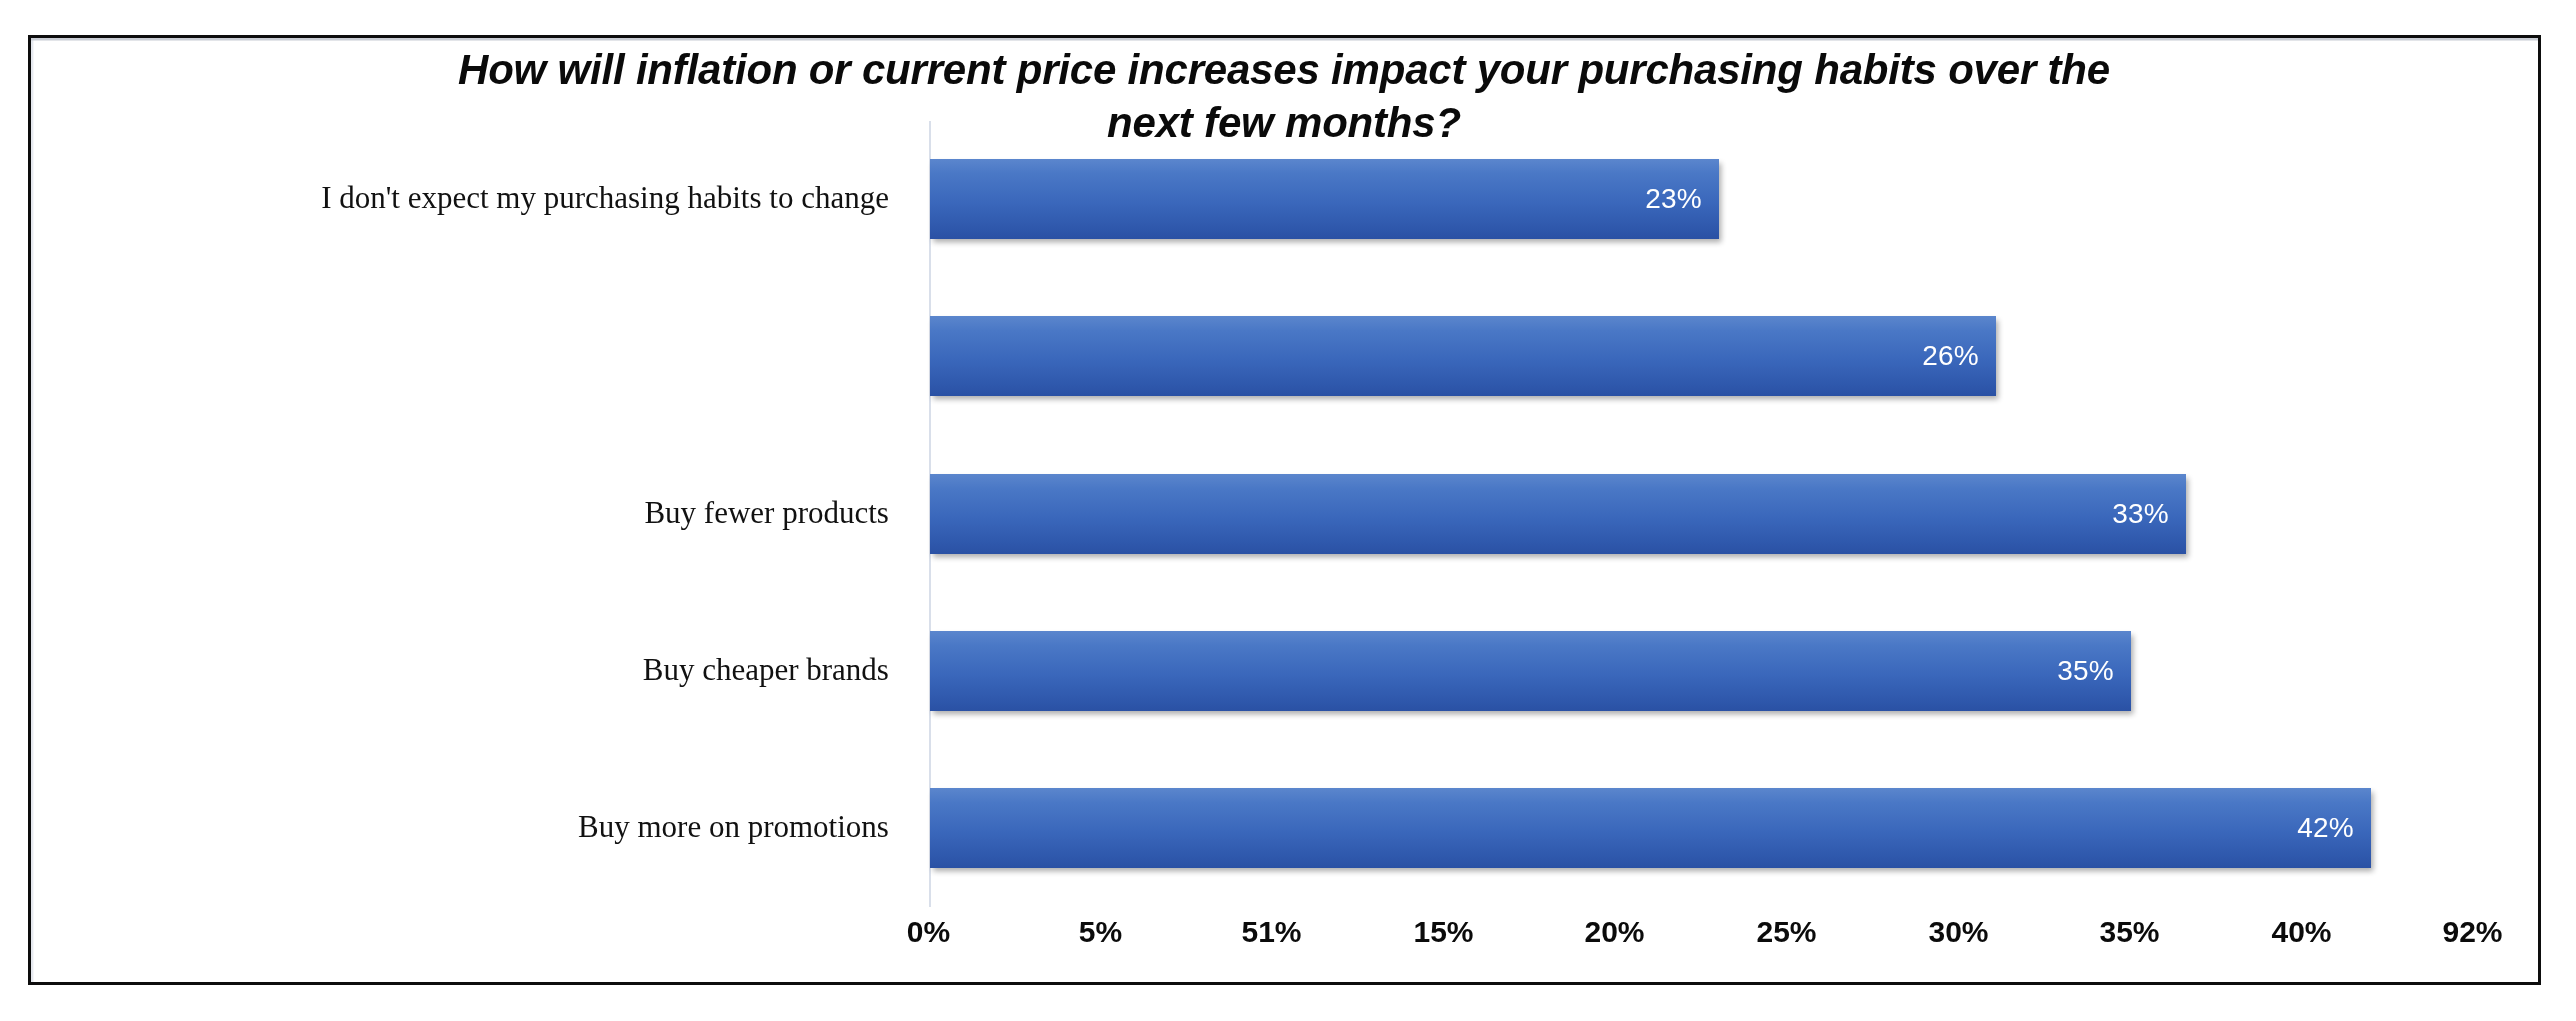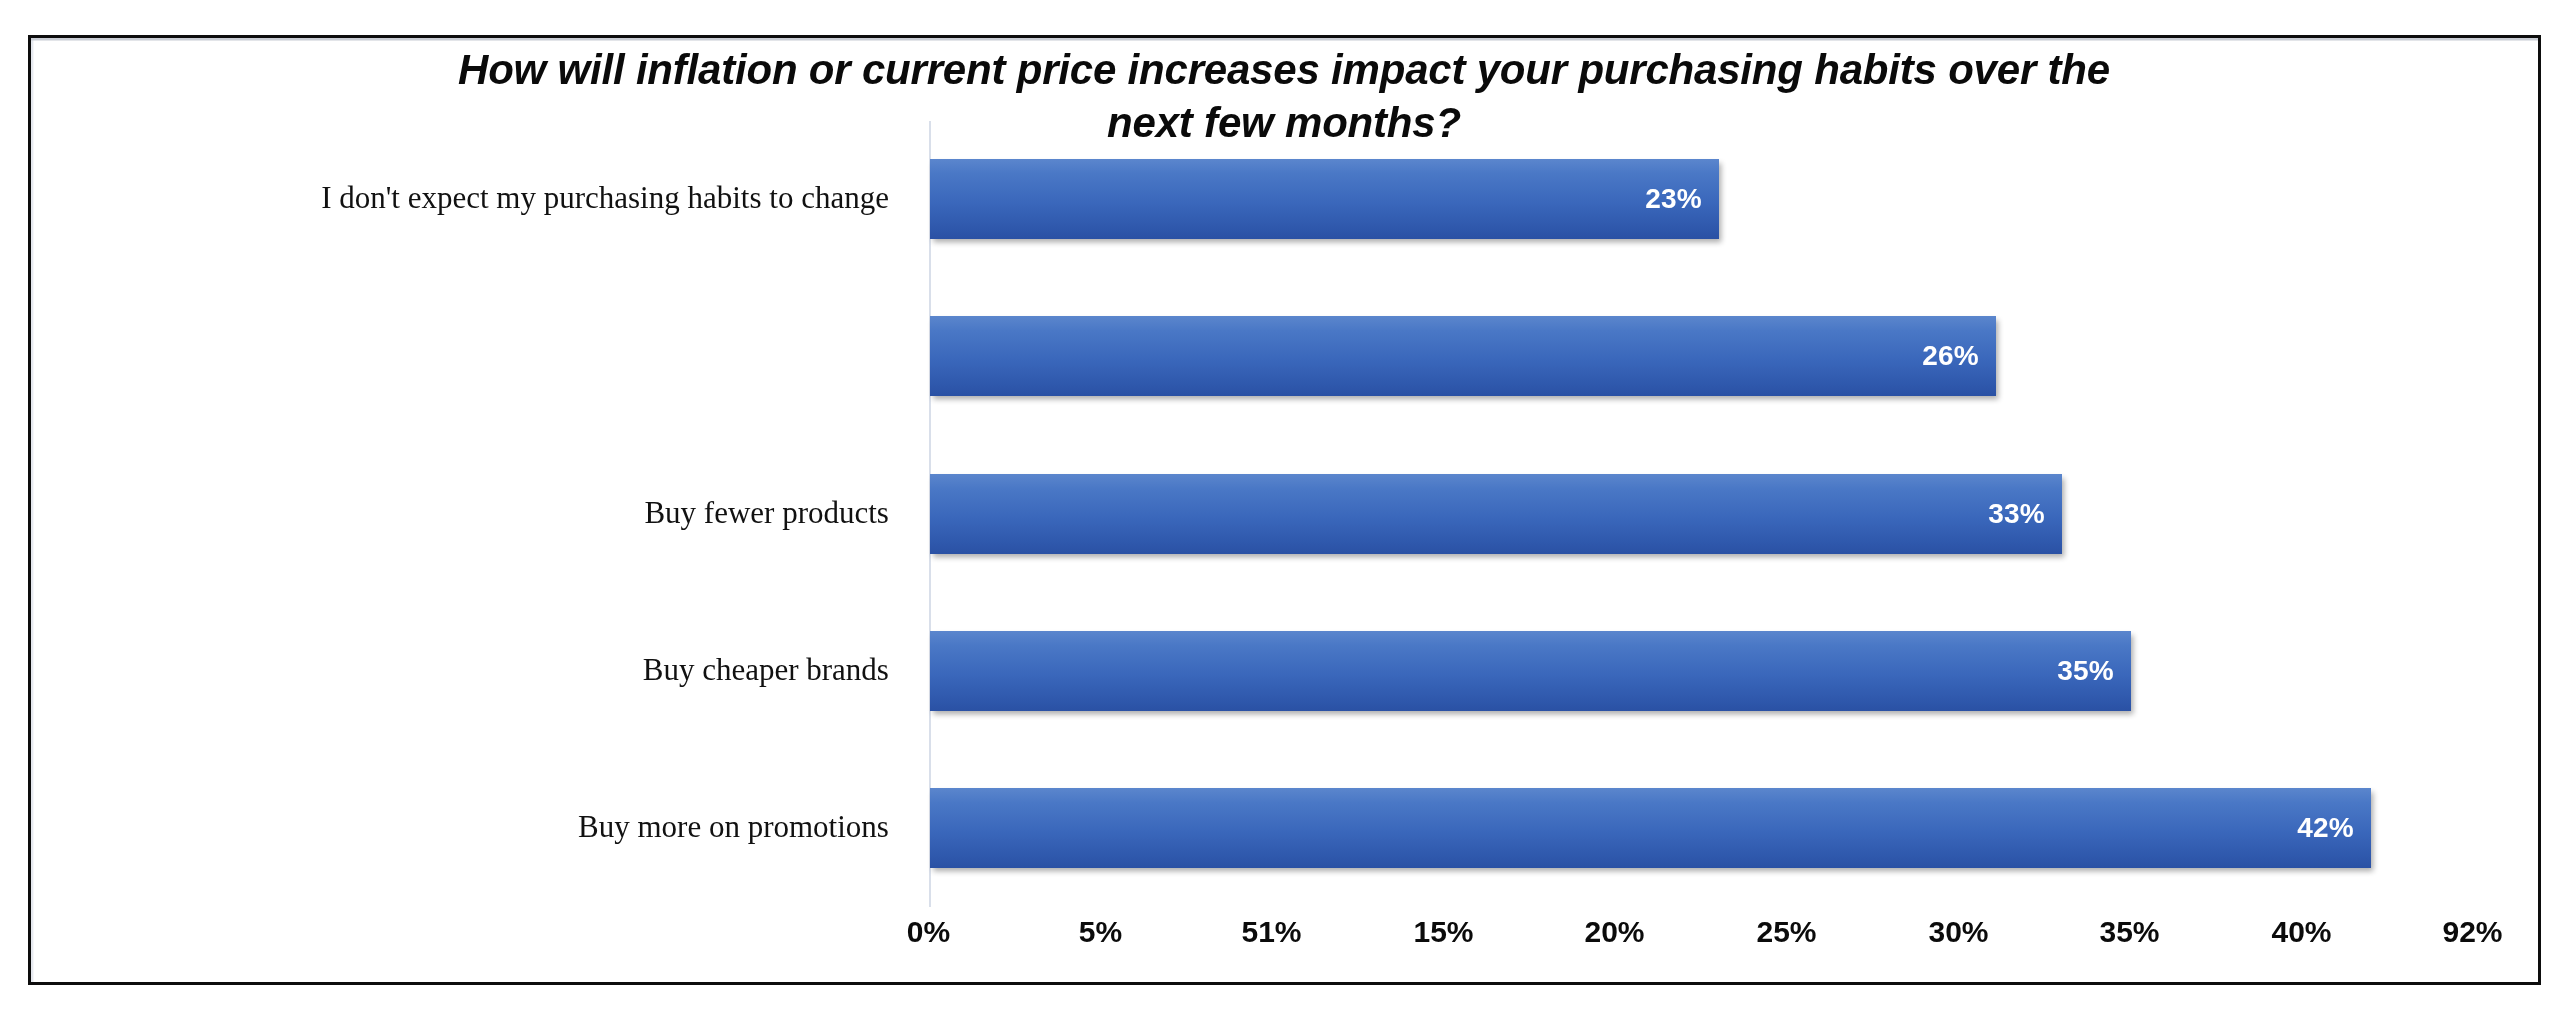--- a/index.html
+++ b/index.html
@@ -95,21 +95,21 @@
                 #2e57ab 88%,
                 #2a51a4 100%);
     box-shadow: 3.1px 3.9px 5.5px rgba(0,0,0,0.32);
     display: flex;
     align-items: center;
     justify-content: flex-end;
   }
   .bar-value {
     color: #ffffff;
     font-size: 28px;
-    font-weight: bold;
+    font-weight: normal;
     padding-right: 17.3px;
     line-height: 1;
     letter-spacing: 0.2px;
   }
 
   
   #category-labels {
     position: absolute;
     left: 0;
     top: 83px;
@@ -172,21 +172,21 @@
           <div class="bar" style="width:789px">
             <span class="bar-value">23%</span>
           </div>
         </div>
         <div class="bar-row" style="top:157px">
           <div class="bar" style="width:1066px">
             <span class="bar-value">26%</span>
           </div>
         </div>
         <div class="bar-row" style="top:315px">
-          <div class="bar" style="width:1132px">
+          <div class="bar" style="width:1256px">
             <span class="bar-value">33%</span>
           </div>
         </div>
         <div class="bar-row" style="top:472px">
           <div class="bar" style="width:1201px">
             <span class="bar-value">35%</span>
           </div>
         </div>
         <div class="bar-row" style="top:629px">
           <div class="bar" style="width:1441px">

